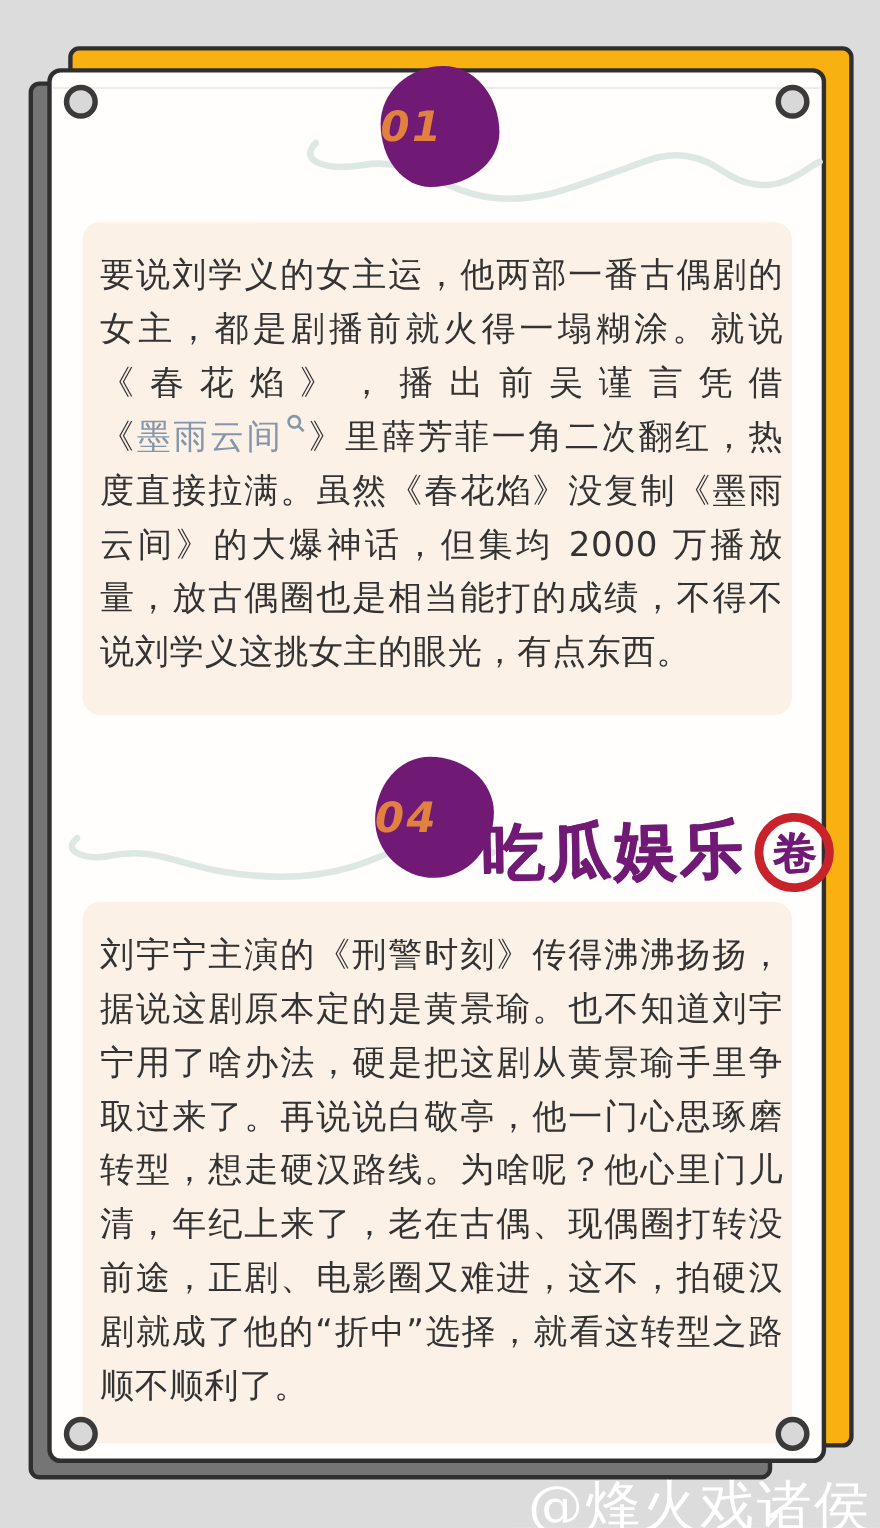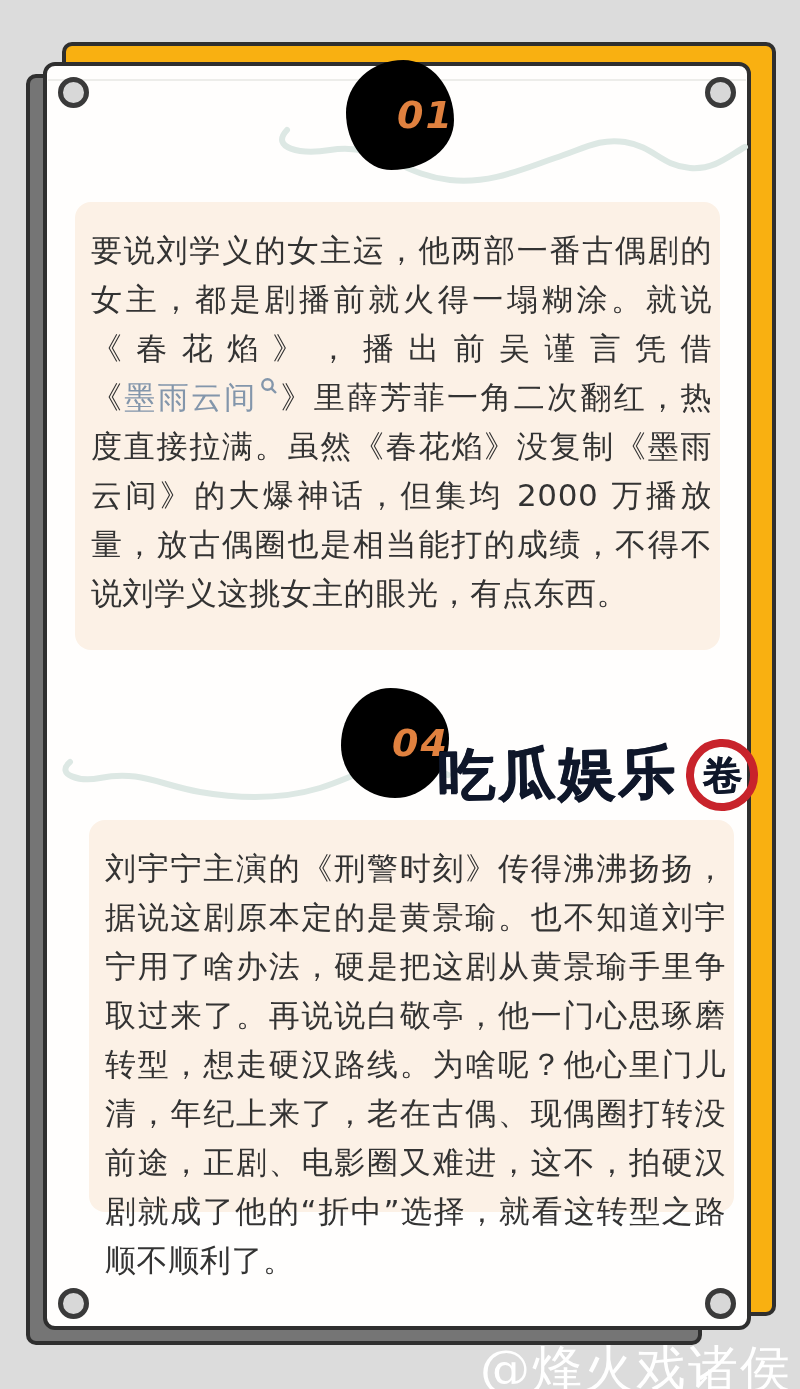--- a/index.html
+++ b/index.html
@@ -31,47 +31,47 @@
     width:31px;height:31px;border:5px solid #3a3a3a;border-radius:50%;
     background:#d8d8d8;z-index:9;
   }
   .ring.tl{left:58px;top:77px;}
   .ring.tr{left:705px;top:77px;}
   .ring.bl{left:58px;top:1288px;}
   .ring.br{left:705px;top:1288px;}
   .squiggle{z-index:4;pointer-events:none;}
   .squiggle path{fill:none;stroke:#dde8e4;stroke-width:6;stroke-linecap:round;}
   .blob{
-    width:108px;height:110px;background:#000000;
+    width:108px;height:110px;background:#701a75;
     border-radius:53% 47% 58% 42% / 48% 55% 45% 52%;
-    display:flex;align-items:center;justify-content:flex-end;
+    display:flex;align-items:center;justify-content:flex-start;
     z-index:5;
   }
   .blob.b1{left:346px;top:60px;}
   .blob.b2{left:341px;top:688px;border-radius:46% 54% 50% 50% / 52% 46% 54% 48%;}
   .section-number{
     font-size:38px;font-weight:bold;font-style:italic;color:#e0813f;
     letter-spacing:2px;
   }
   .content-box{
     left:75px;width:645px;background:#fcf1e6;border-radius:16px;z-index:6;
   }
   .content-box.box1{top:202px;height:448px;}
-  .content-box.box2{top:820px;height:392px;margin-left:14px;}
+  .content-box.box2{top:820px;height:492px;}
   .content-box p{
     margin:0;padding:24px 8px 0 16px;
     font-size:31px;line-height:49px;letter-spacing:0.6px;
     color:#333333;text-align:justify;
   }
   .drama-link{color:#8396ab;cursor:pointer;white-space:nowrap;}
   .search-icon-svg{width:20px;height:20px;vertical-align:12px;margin-left:1px;}
   .search-icon-svg circle,.search-icon-svg line{stroke:#8396ab;stroke-width:2.4;fill:none;}
   .logo{
     left:438px;top:736px;display:flex;align-items:center;z-index:7;
-    color:#0f172a;font-weight:bold;
+    color:#701a75;font-weight:bold;
   }
   .logo-text{
     font-size:57px;letter-spacing:3px;
     text-shadow:1px 0 0 currentColor,0 1px 0 currentColor;
     transform:rotate(-1deg);
   }
   .logo-circle{
     width:72px;height:72px;border:8px solid #c8232b;border-radius:50%;
     display:flex;align-items:center;justify-content:center;
     margin-left:8px;box-sizing:border-box;

